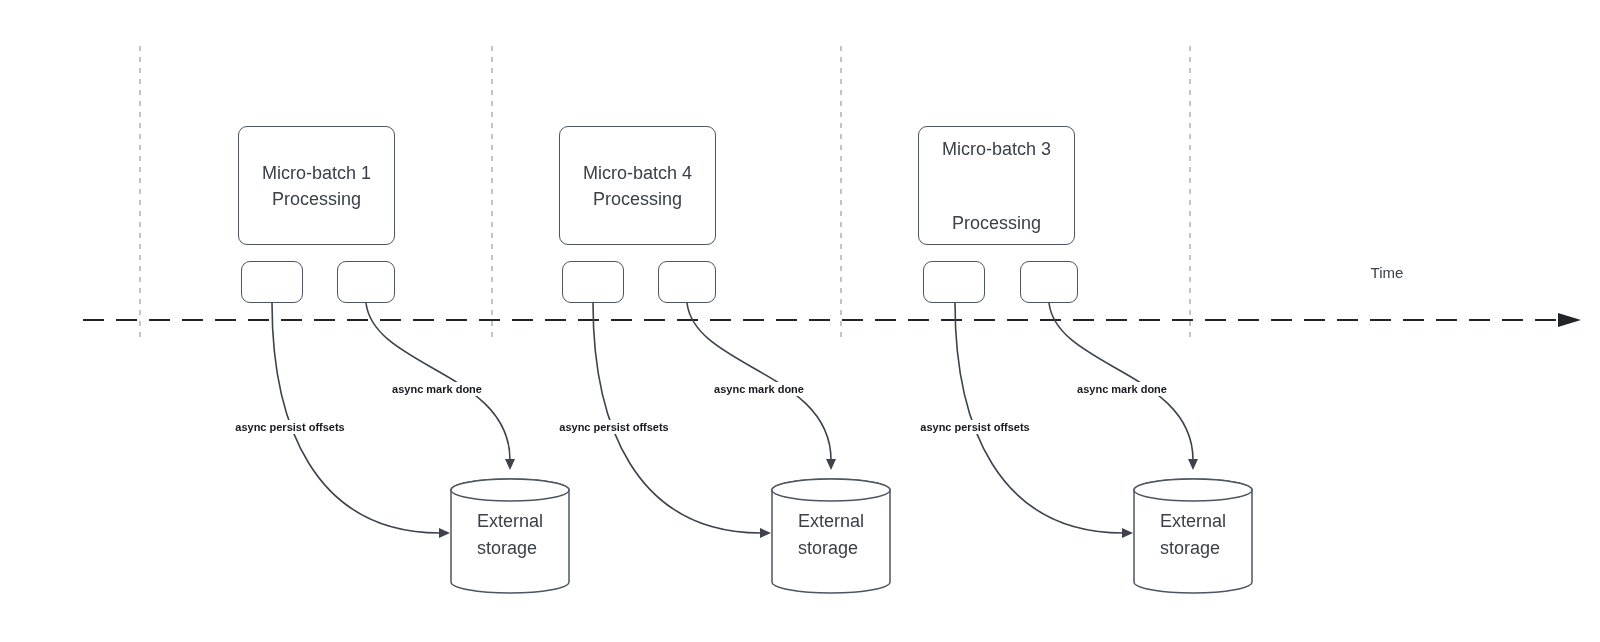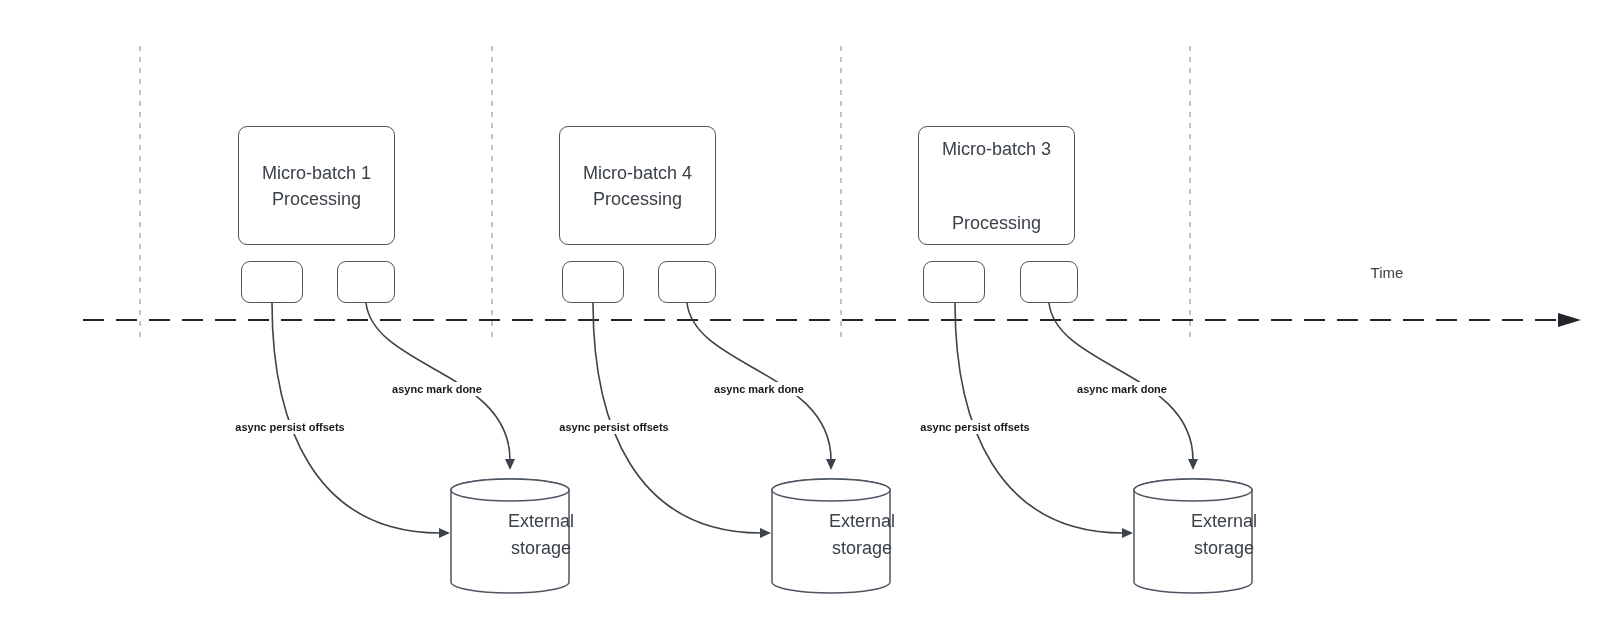--- a/index.html
+++ b/index.html
@@ -37,21 +37,21 @@
   }
   .mini-a{width:62px;}
   .mini-b{width:58px;}
   .arrow-label{
     position:absolute;transform:translate(-50%,-50%);
     font-size:11px;font-weight:bold;color:var(--label);
     background:#fff;padding:1px 4px;white-space:nowrap;
   }
   .cyl-text{
     position:absolute;transform:translate(-50%,-50%);
-    font-size:18px;line-height:27px;color:var(--text);text-align:center;white-space:nowrap;margin-left:31px;
+    font-size:18px;line-height:27px;color:var(--text);text-align:left;white-space:nowrap;
   }
   .time-label{
     position:absolute;transform:translate(-50%,-50%);
     font-size:15px;color:var(--text);white-space:nowrap;
   }
   .line{display:block;}
 </style>
 </head>
 <body>
 

